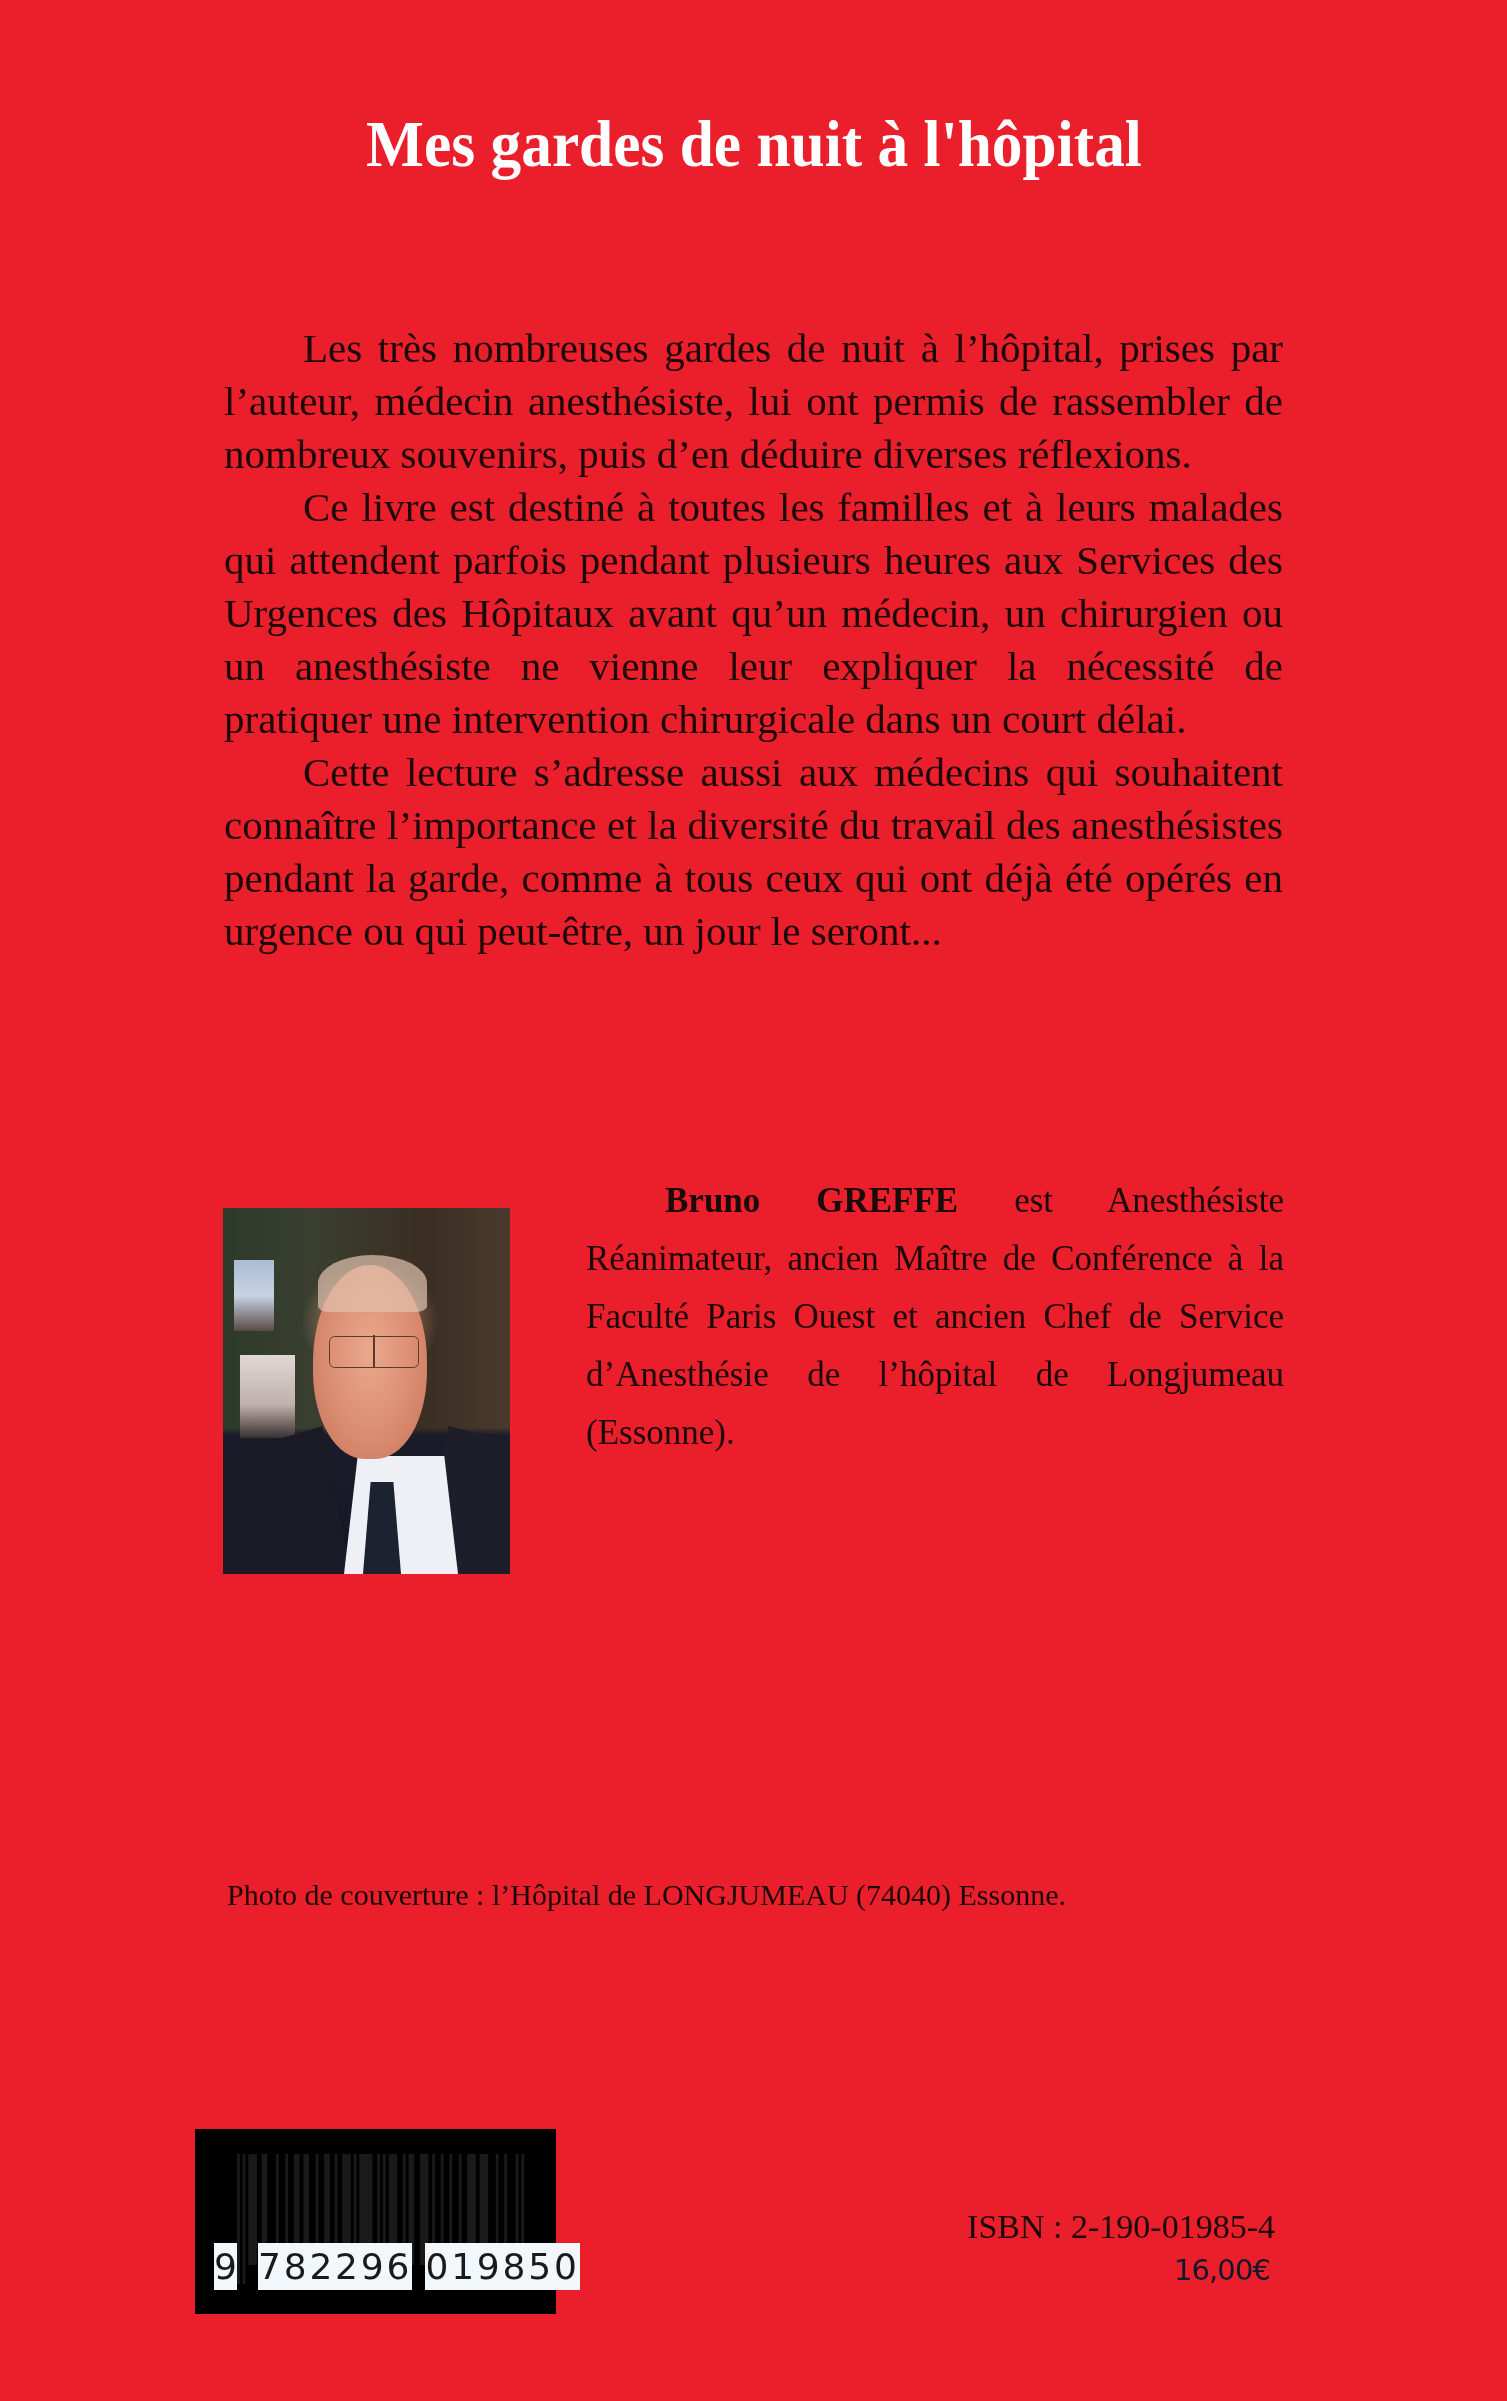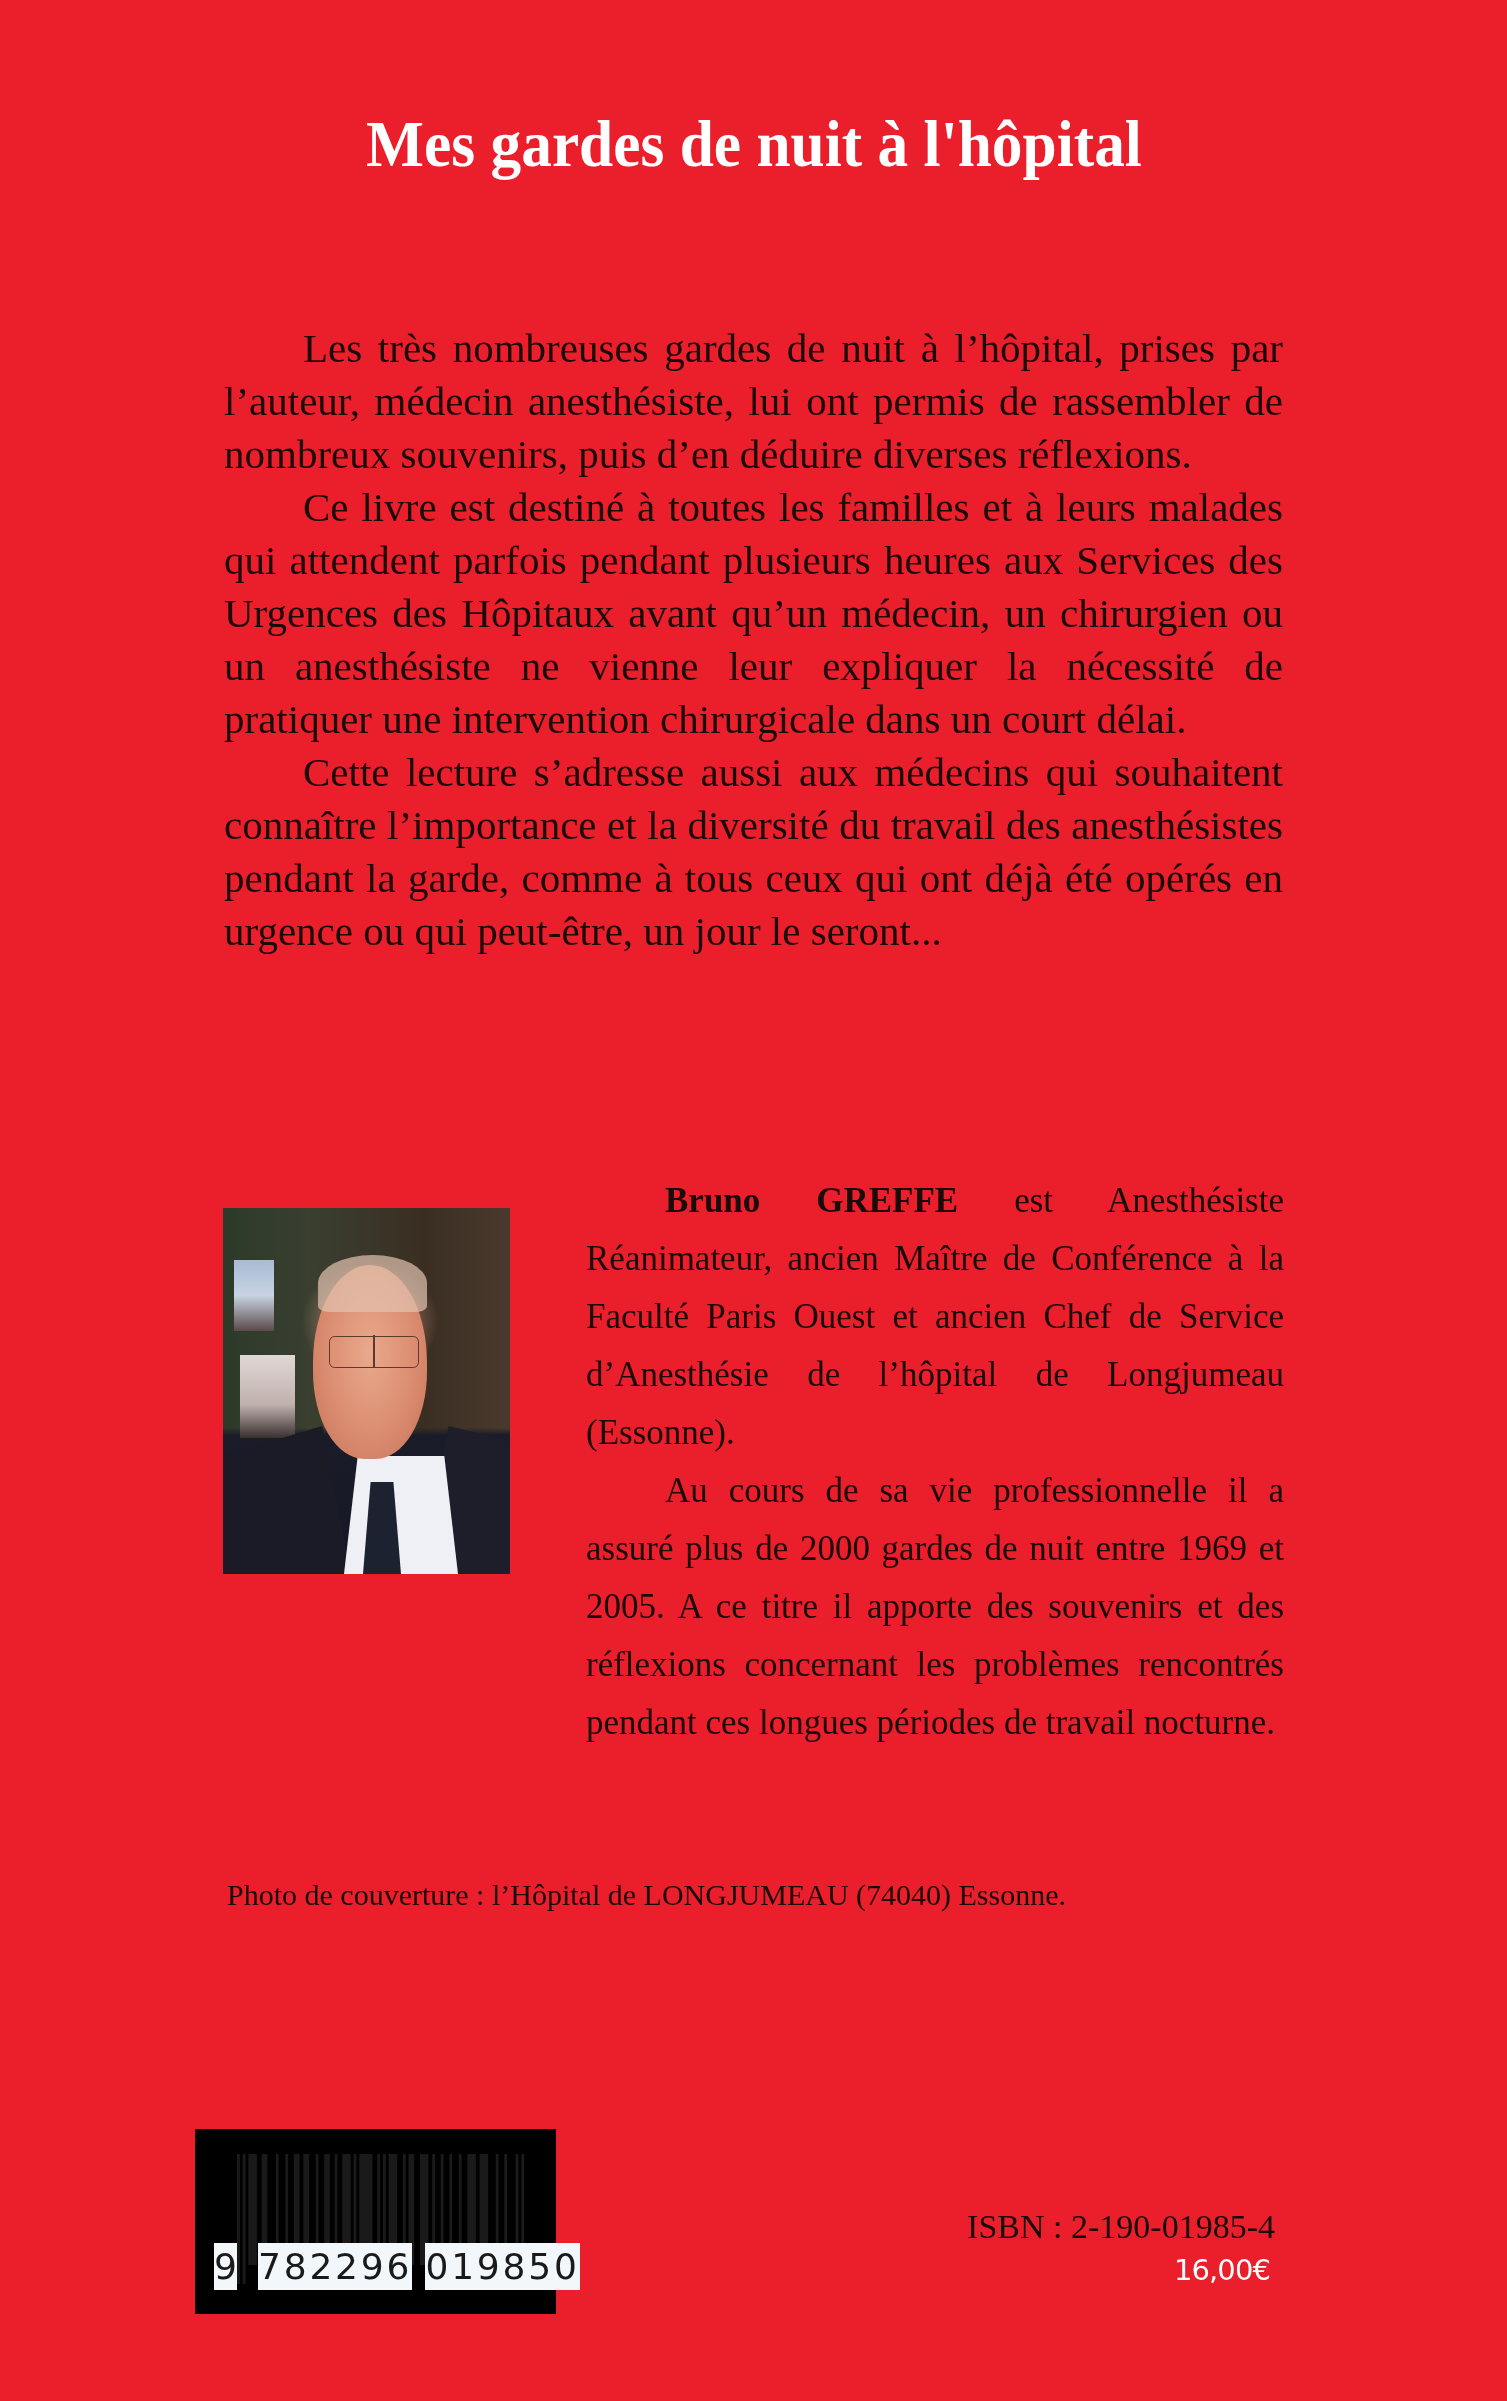--- a/index.html
+++ b/index.html
@@ -114,21 +114,21 @@
   .isbn {
     position: absolute; right: 233px; top: 2206px;
     font-size: 34px; line-height: 42px;
     white-space: nowrap;
   }
   .price {
     position: absolute; right: 238px; top: 2249px;
     font-family: "DejaVu Sans", sans-serif;
     font-size: 29px; line-height: 42px;
     font-weight: normal;
-    color: #ffffff;
+    color: #0f172a;
     white-space: nowrap;
     letter-spacing: -0.9px;
   }
 </style>
 </head>
 <body>
 
 <div class="title">Mes gardes de nuit à l'hôpital</div>
 
 <div class="blurb">
@@ -144,21 +144,20 @@
   <div class="jacket-r"></div>
   <div class="shirt"></div>
   <div class="tie"></div>
   <div class="face"></div>
   <div class="hair"></div>
   <div class="glasses"></div>
 </div>
 
 <div class="bio">
   <p><span class="name">Bruno GREFFE</span><span> est Anesthésiste Réanimateur, ancien Maître de Conférence à la Faculté Paris Ouest et ancien Chef de Service d’Anesthésie de l’hôpital de Longjumeau (Essonne).</span></p>
-  <p>Au cours de sa vie professionnelle il a assuré plus de 2000 gardes de nuit entre 1969 et 2005. A ce titre il apporte des souvenirs et des réflexions concernant les problèmes rencontrés pendant ces longues périodes de travail nocturne.</p>
 </div>
 
 <div class="credit">Photo de couverture : l’Hôpital de LONGJUMEAU (74040) Essonne.</div>
 
 <div class="barcode-box">
   <svg class="barcode-bars" viewBox="0 0 306 137" width="290" height="130" preserveAspectRatio="none">
     <g fill="#1a1a1a">
       <rect x="0" y="0" width="3" height="137"></rect>
       <rect x="6" y="0" width="3" height="137"></rect>
       <rect x="12" y="0" width="9" height="117"></rect>

